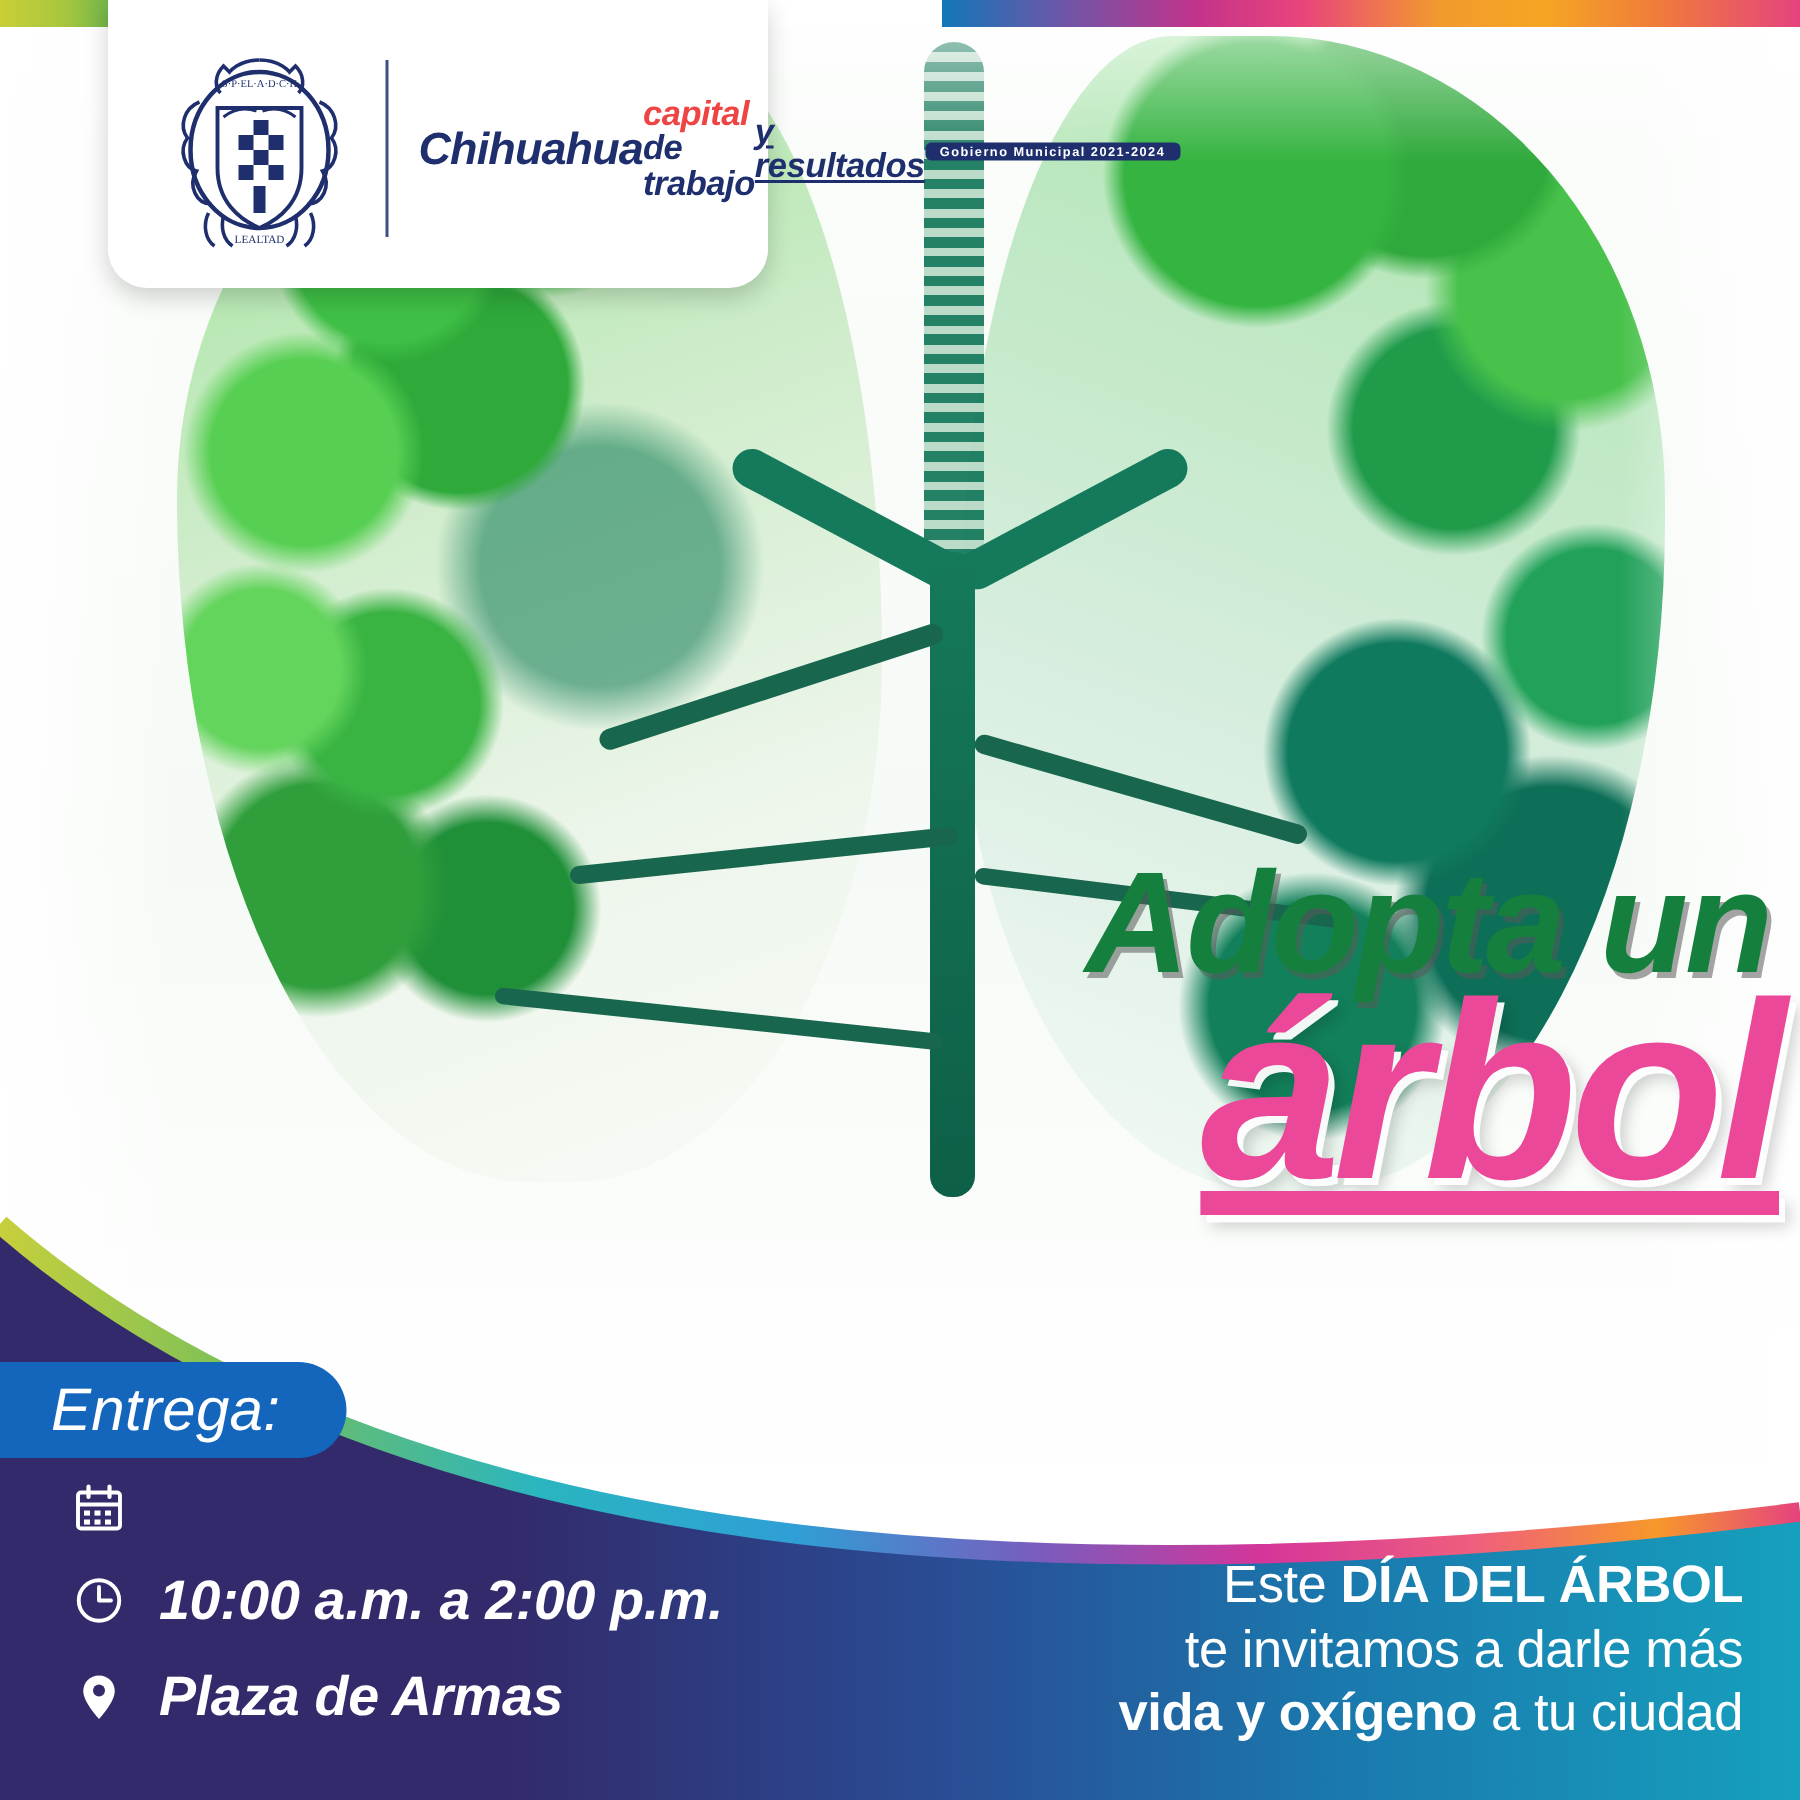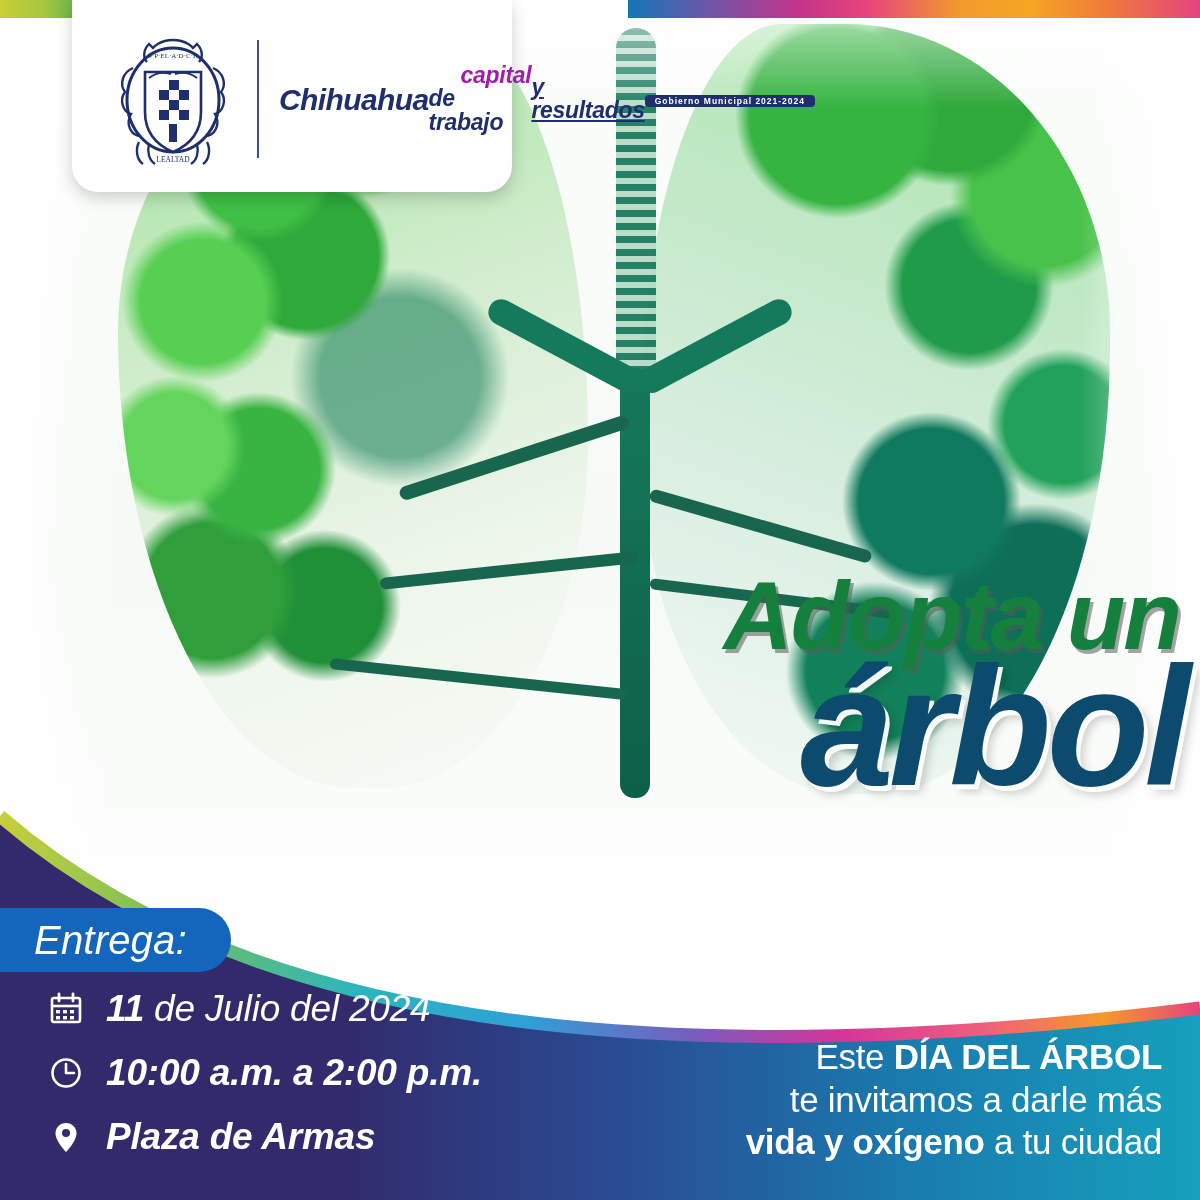--- a/index.html
+++ b/index.html
@@ -65,32 +65,32 @@
   
   .logo-card{position:absolute;left:72px;top:0;width:440px;height:192px;background:#fff;
     border-radius:0 0 26px 26px;box-shadow:0 6px 16px rgba(0,0,0,.18);
     display:flex;align-items:center;justify-content:center;gap:20px;padding-top:6px;box-sizing:border-box;}
   .shield{width:128px;height:142px;flex:0 0 auto;}
   .divider{width:2px;height:118px;background:#20306e;opacity:.85;flex:0 0 auto;}
   .brand{display:flex;flex-direction:row;align-items:center;width:196px;}
   .brand-arc{width:166px;height:40px;}
   .brand-l1{font-size:30px;font-weight:bold;font-style:italic;color:#1f2f6e;line-height:.98;letter-spacing:-.6px;margin-top:2px;}
   .brand-l2{font-size:23px;font-style:italic;color:#1f2f6e;line-height:1.02;font-weight:bold;letter-spacing:-.3px;}
-  .brand-l2 .cap{color:#a21caf;margin-left:32px;}
+  .brand-l2 .cap{color:#ef4444;}
   .brand-l3{font-size:23px;font-style:italic;color:#1f2f6e;line-height:1.02;font-weight:bold;letter-spacing:-.3px;text-decoration:underline;}
   .brand-tag{margin-top:4px;background:#1f2f6e;color:#fff;font-size:8.5px;font-weight:bold;
     letter-spacing:1px;padding:1px 10px;border-radius:4px;white-space:nowrap;}
 
   
   .headline{position:absolute;left:586px;top:572px;width:600px;text-align:right;pointer-events:none;}
   .hl1{font-size:96px;font-weight:bold;font-style:italic;color:#15803d;line-height:.92;
        letter-spacing:-2px;text-shadow:3px 4px 0 rgba(90,90,90,.55);padding-right:6px;}
-  .hl2{font-size:168px;font-weight:bold;font-style:italic;color:#0c4a6e;line-height:.88;
+  .hl2{font-size:168px;font-weight:bold;font-style:italic;color:#ec4899;line-height:.88;
        letter-spacing:-5px;text-shadow:4px 5px 0 rgba(255,255,255,.95), 7px 8px 10px rgba(0,0,0,.18);
-       margin-top:-6px;}
+       margin-top:-6px;text-decoration:underline;}
 
   
   .curve-wrap{position:absolute;left:0;top:640px;width:1200px;height:560px;}
   .curve-wrap svg{display:block;width:1200px;height:560px;}
 
   
   .pill{position:absolute;left:0;top:908px;height:64px;padding:0 44px 0 34px;
     background:#1466bd;border-radius:0 40px 40px 0;display:flex;align-items:center;}
   .pill span{color:#fff;font-size:40px;font-style:italic;letter-spacing:.2px;}
 
@@ -230,21 +230,20 @@
           <g fill="#fff">
             <rect x="7" y="18" width="4" height="3.4"></rect>
               <rect x="14" y="18" width="4" height="3.4"></rect>
             <rect x="21" y="18" width="4" height="3.4"></rect>
               <rect x="7" y="24" width="4" height="3.4"></rect>
             <rect x="14" y="24" width="4" height="3.4"></rect>
               <rect x="21" y="24" width="4" height="3.4"></rect>
           </g>
         </svg>
       </span>
-      <span class="txt"><b>11</b><span> de Julio del 2024</span></span>
     </div>
 
     <div class="row">
       <span class="ico">
         <svg width="34" height="34" viewBox="0 0 34 34">
           <circle cx="17" cy="17" r="13.5" fill="none" stroke="#fff" stroke-width="2.6"></circle>
           <path d="M17 8 v9 h8" fill="none" stroke="#fff" stroke-width="2.6" stroke-linecap="round" stroke-linejoin="round"></path>
         </svg>
       </span>
       <span class="txt"><b>10:00 a.m. a 2:00 p.m.</b></span>

